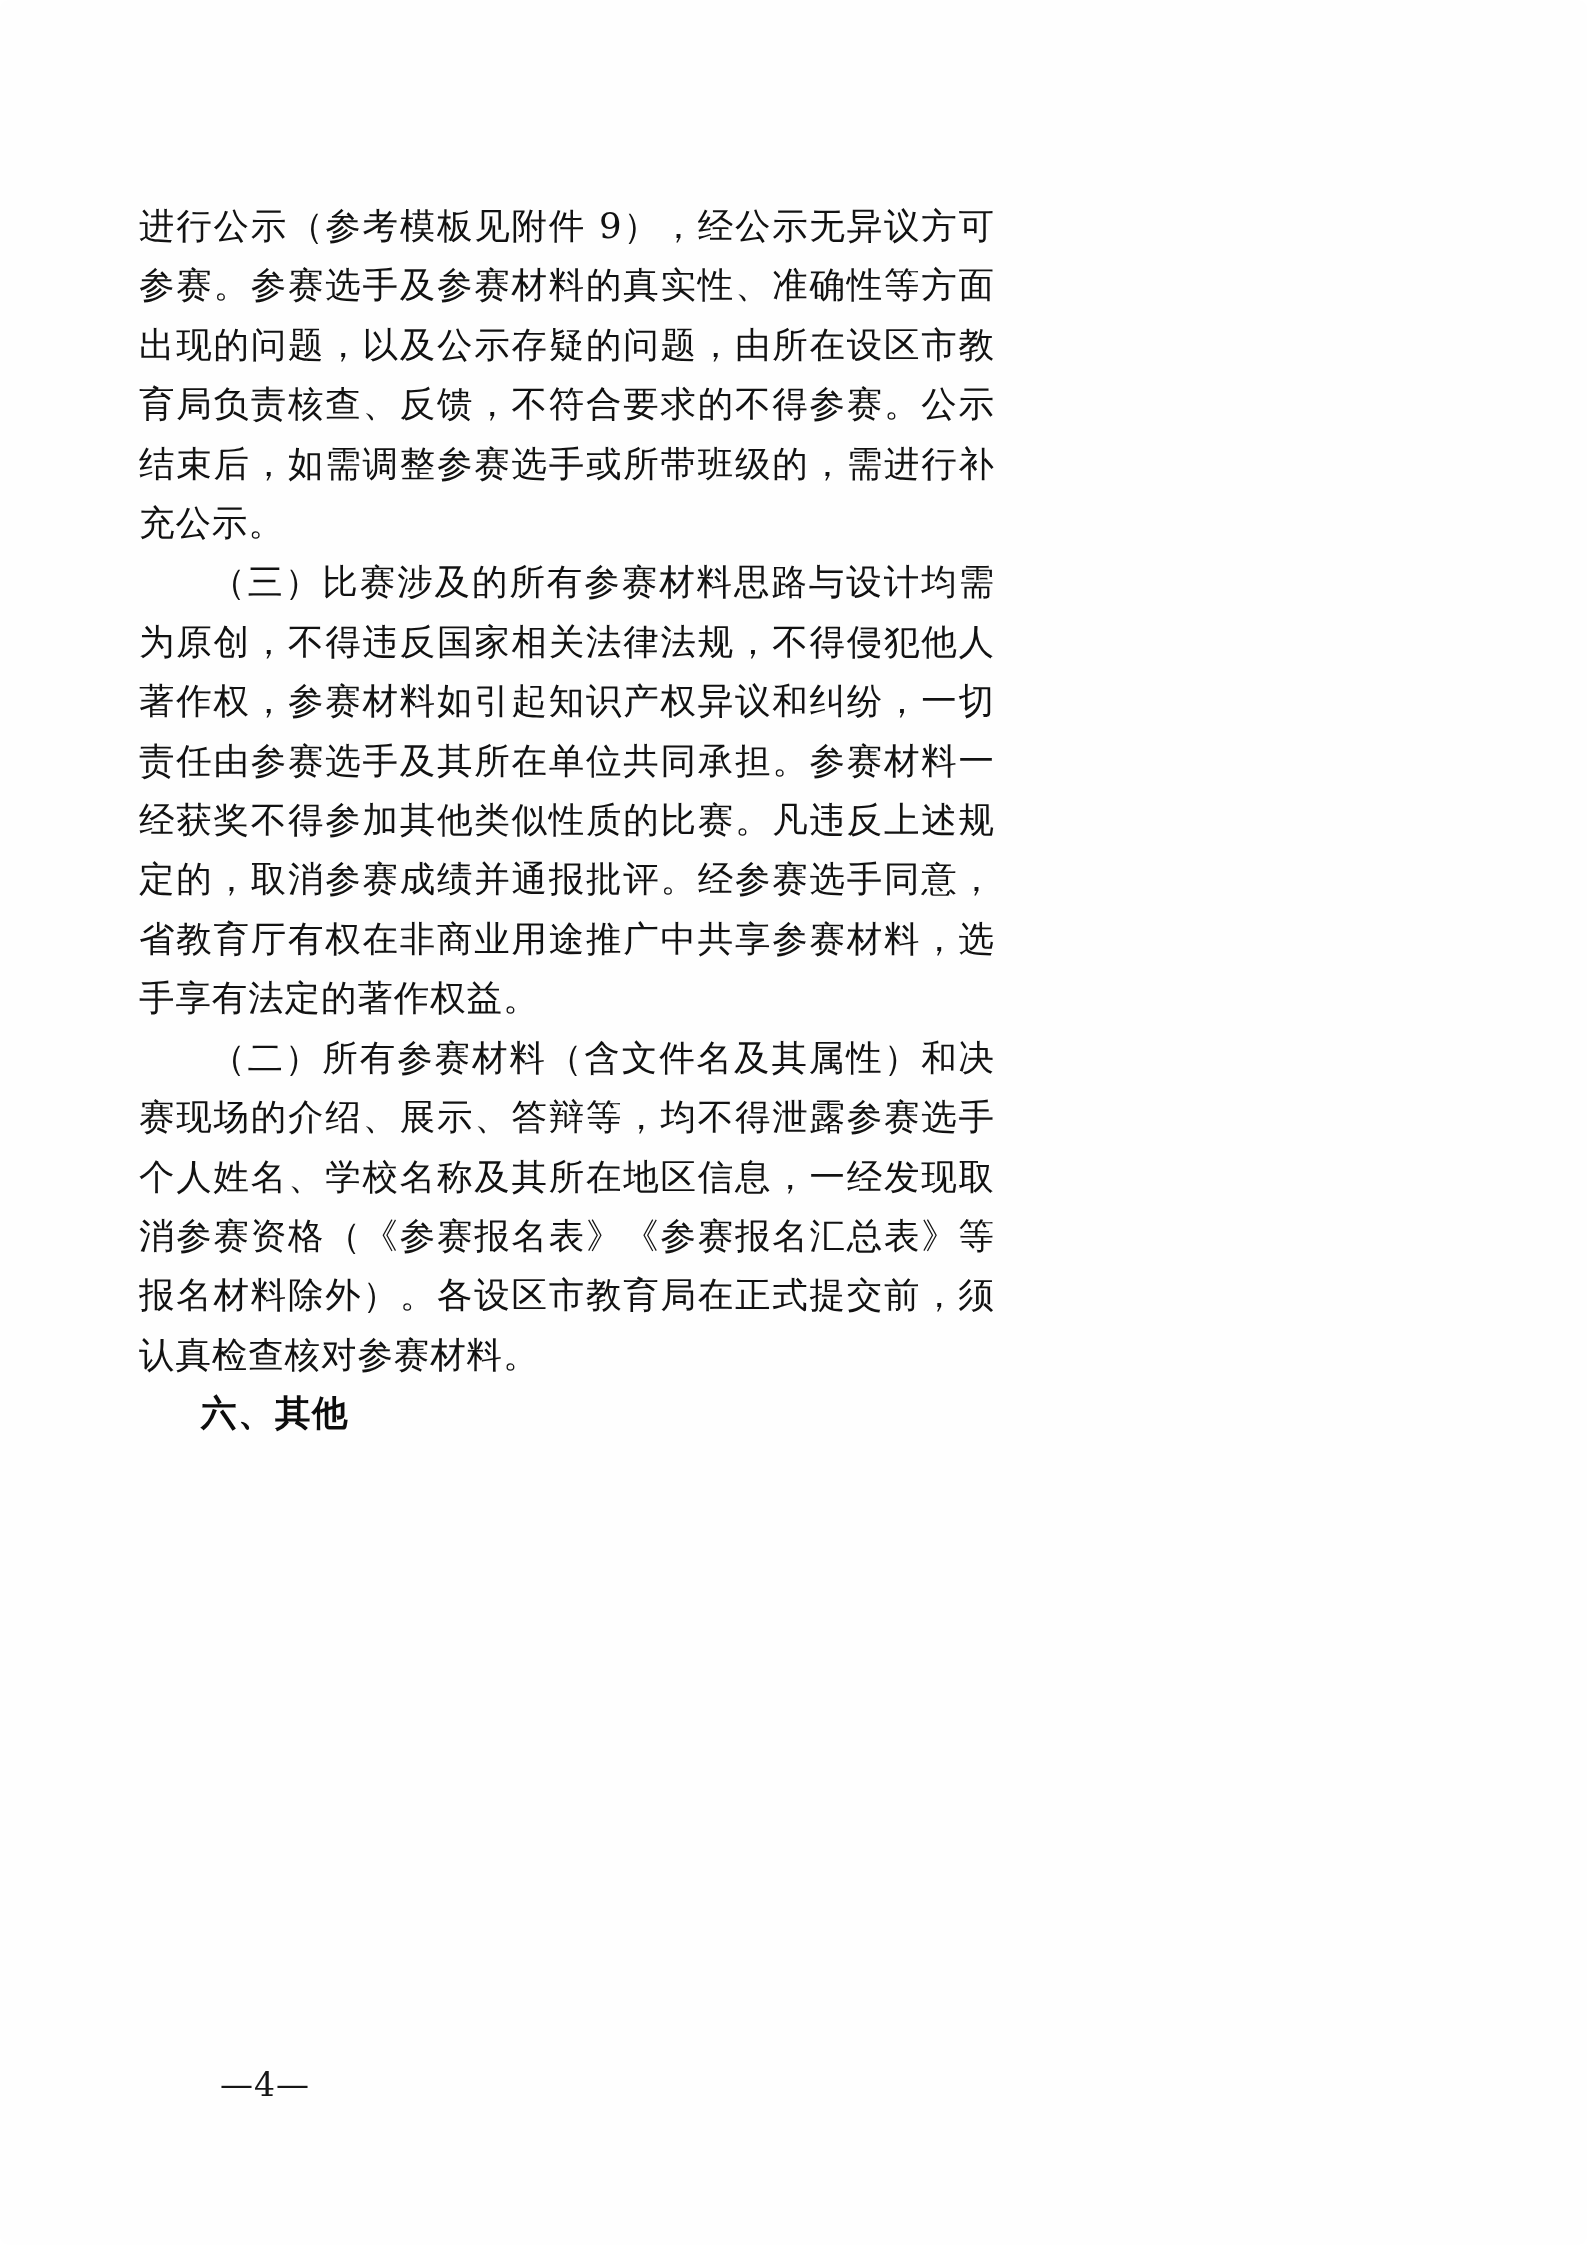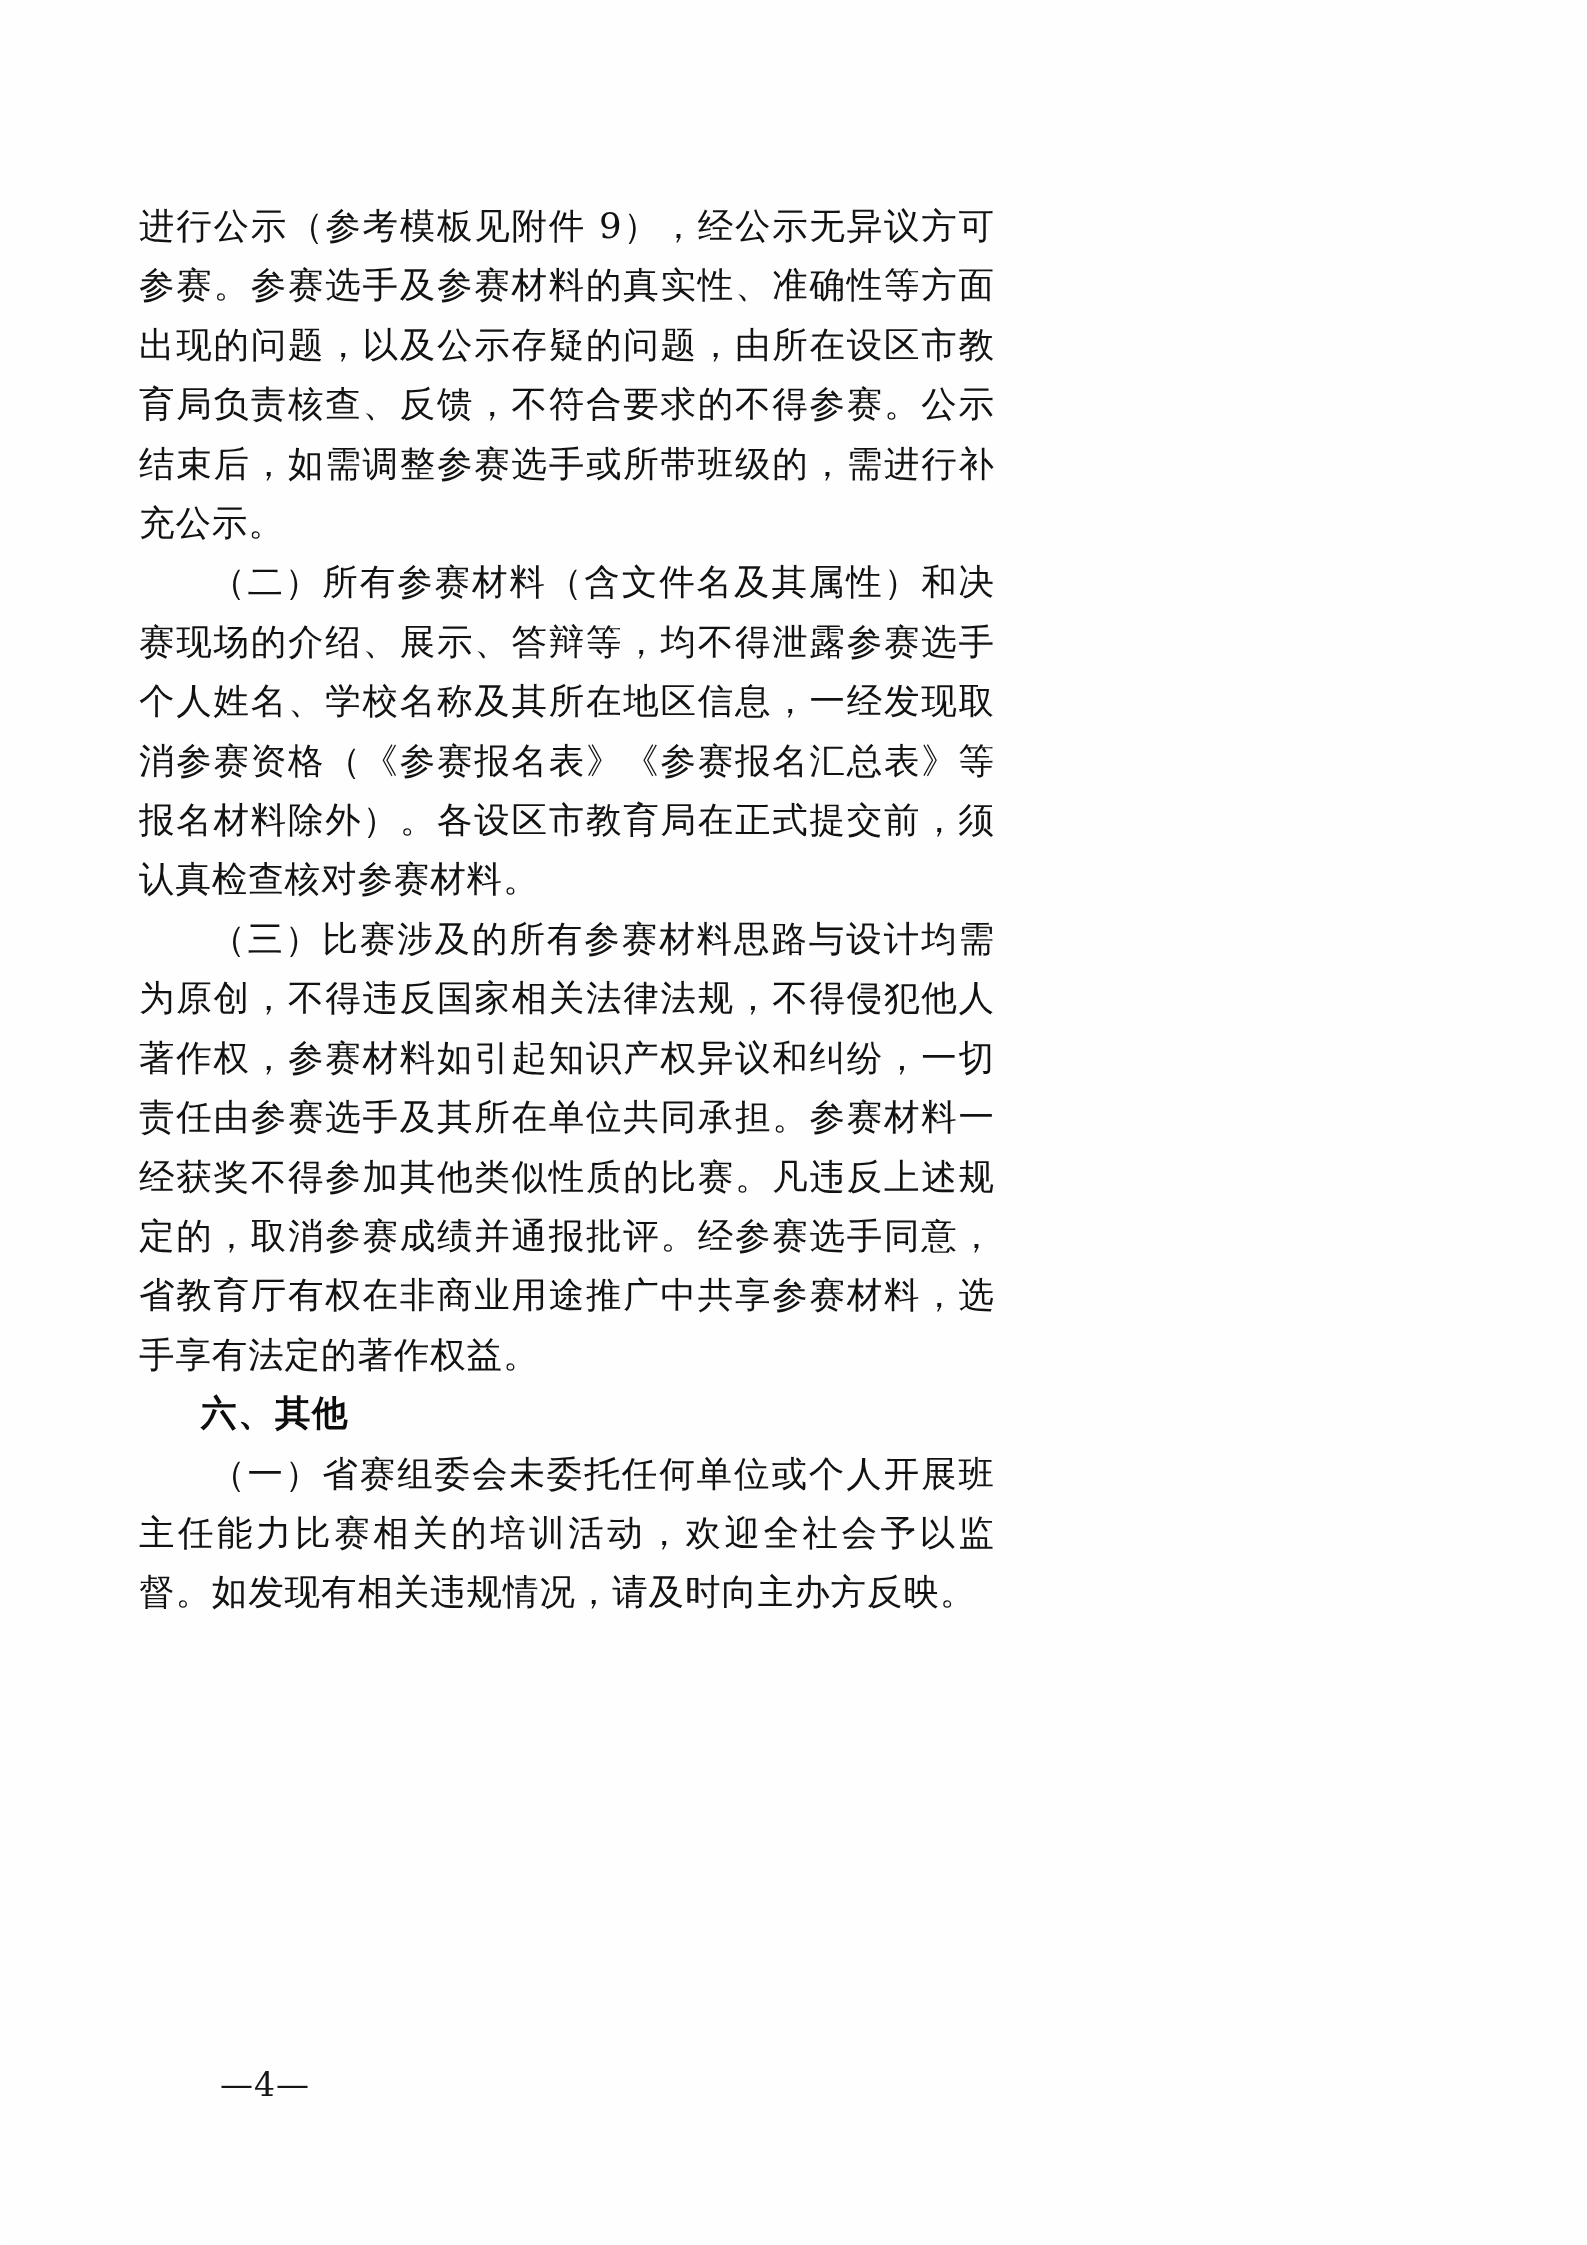--- a/index.html
+++ b/index.html
@@ -81,26 +81,25 @@
 </style>
 </head>
 <body>
 
 <div class="page">
 
   <div class="content">
 
     <p class="para">进行公示（参考模板见附件 9），经公示无异议方可参赛。参赛选手及参赛材料的真实性、准确性等方面出现的问题，以及公示存疑的问题，由所在设区市教育局负责核查、反馈，不符合要求的不得参赛。公示结束后，如需调整参赛选手或所带班级的，需进行补充公示。</p>
 
+    <p class="para indent">（三）比赛涉及的所有参赛材料思路与设计均需为原创，不得违反国家相关法律法规，不得侵犯他人著作权，参赛材料如引起知识产权异议和纠纷，一切责任由参赛选手及其所在单位共同承担。参赛材料一经获奖不得参加其他类似性质的比赛。凡违反上述规定的，取消参赛成绩并通报批评。经参赛选手同意，省教育厅有权在非商业用途推广中共享参赛材料，选手享有法定的著作权益。</p>
+
     <p class="para indent">（二）所有参赛材料（含文件名及其属性）和决赛现场的介绍、展示、答辩等，均不得泄露参赛选手个人姓名、学校名称及其所在地区信息，一经发现取消参赛资格（《参赛报名表》《参赛报名汇总表》等报名材料除外）。各设区市教育局在正式提交前，须认真检查核对参赛材料。</p>
-
-    <p class="para indent">（三）比赛涉及的所有参赛材料思路与设计均需为原创，不得违反国家相关法律法规，不得侵犯他人著作权，参赛材料如引起知识产权异议和纠纷，一切责任由参赛选手及其所在单位共同承担。参赛材料一经获奖不得参加其他类似性质的比赛。凡违反上述规定的，取消参赛成绩并通报批评。经参赛选手同意，省教育厅有权在非商业用途推广中共享参赛材料，选手享有法定的著作权益。</p>
 
 
     <p class="heading">六、其他</p>
 
-    <p class="para indent">（一）省赛组委会未委托任何单位或个人开展班主任能力比赛相关的培训活动，欢迎全社会予以监督。如发现有相关违规情况，请及时向主办方反映。</p>
 
   </div>
 
   <div class="page-number">—4—</div>
 
 </div>
 
 </body></html>

